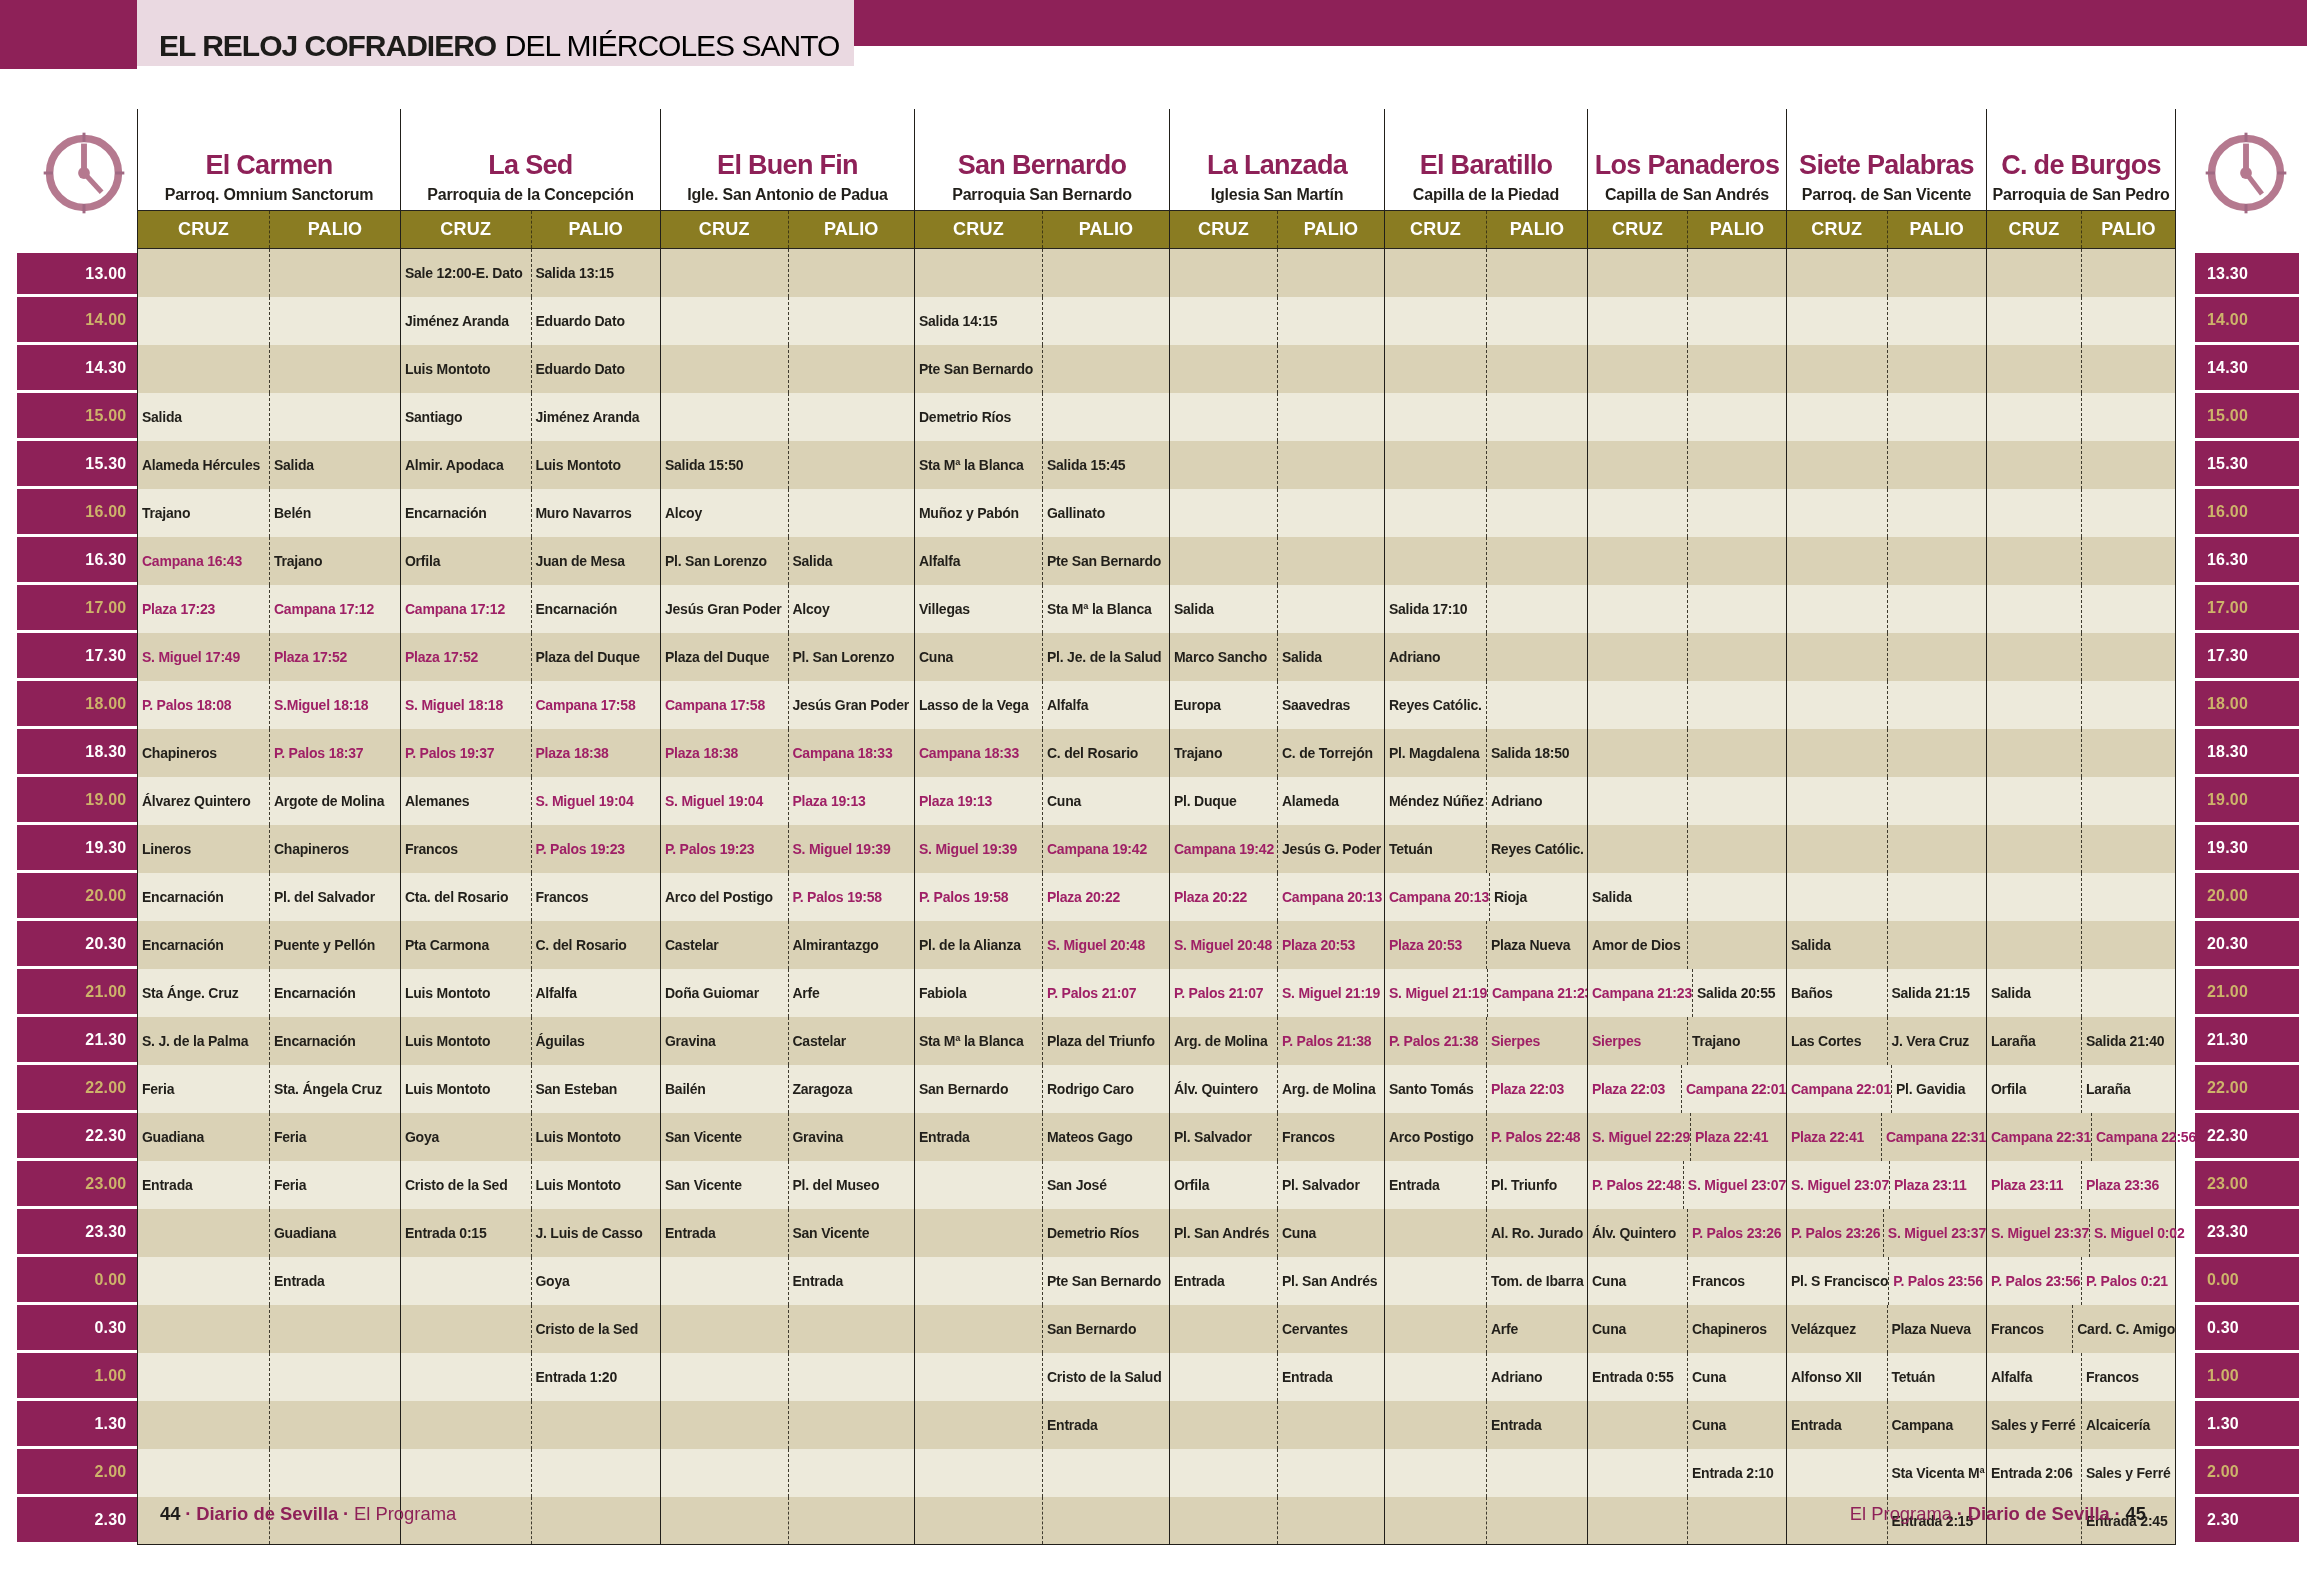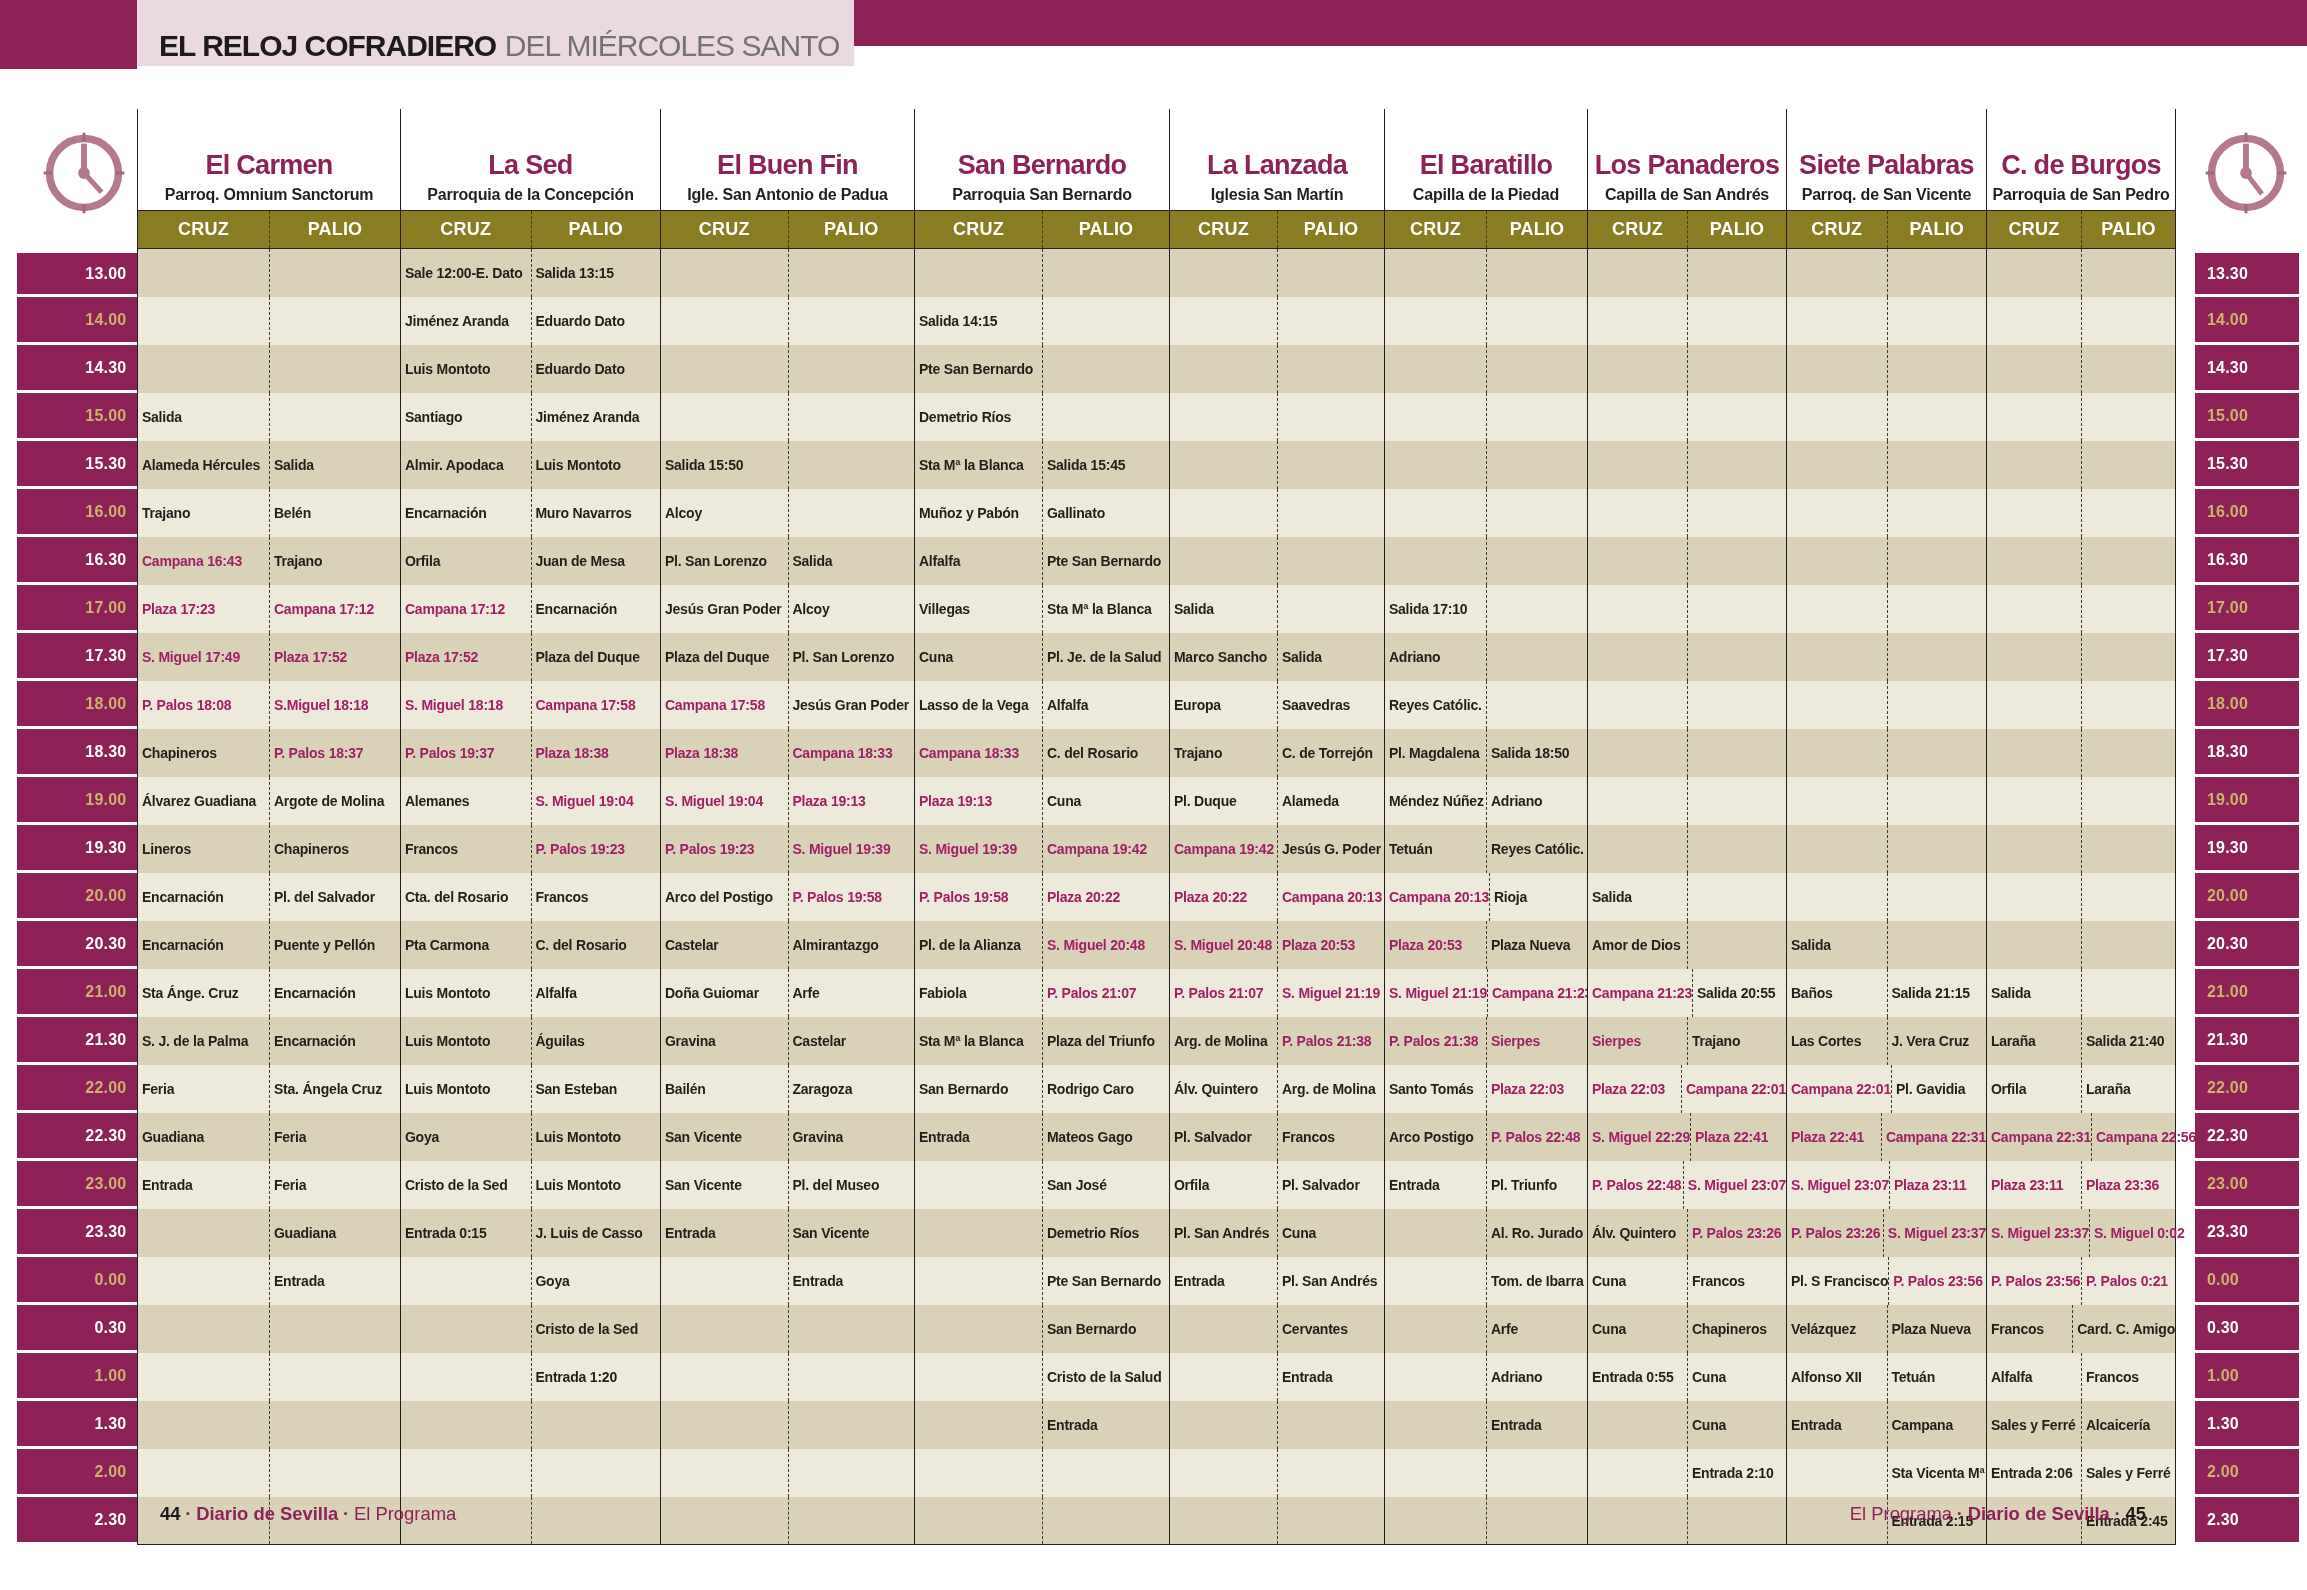--- a/index.html
+++ b/index.html
@@ -9,21 +9,21 @@
   *{box-sizing:border-box; margin:0; padding:0;}
   html,body{background:#ffffff;}
   body{font-family:"Liberation Sans", sans-serif; width:2307px; height:1590px; position:relative;}
   #page{position:absolute; left:0; top:0; width:2307px; height:1590px; background:#fff; overflow:hidden;}
 
   .topstrip{position:absolute; left:0; top:0; width:2307px; height:46px; background:var(--maroon);}
   .corner{position:absolute; left:0; top:0; width:137px; height:69px; background:var(--maroon);}
   .titleband{position:absolute; left:137px; top:0; width:717px; height:66px; background:var(--pink);
              display:flex; align-items:flex-end; padding:0 0 2.9px 22px; white-space:nowrap;}
   .titleband .tb{font-size:30px; font-weight:bold; color:#1d1c1a; letter-spacing:-1px;}
-  .titleband .trx{font-size:30px; font-weight:normal; color:#737373; letter-spacing:-1px; margin-left:8.7px;}
+  .titleband .trx{font-size:30px; font-weight:normal; color:#000000; letter-spacing:-1px; margin-left:8.7px;}
 
   .clock{position:absolute; top:131px; width:84px; height:84px;}
   .clock-left{left:42px;}
   .clock-right{left:2204px;}
 
   #tbl{position:absolute; left:17px; top:109px; display:grid;
        grid-template-columns:120px 263px 260px 254px 255px 215px 203px 199px 200px 190px 123px;
        grid-template-rows:101px 39px repeat(27,48px);}
 
   .ph{background:transparent;}
@@ -1068,21 +1068,21 @@
         </div>
       </div>
       <div class="tcell tr p0">
         <span>18.30</span>
       </div>
       <div class="tcell tl p1">
         <span>19.00</span>
       </div>
       <div class="bcell p1 hcol">
         <div class="half">
-          <span class="cellt">Álvarez Guadiana</span>
+          <span class="cellt">Álvarez Quintero</span>
         </div>
         <div class="half palio">
           <span class="cellt">Argote de Molina</span>
         </div>
       </div>
       <div class="bcell p1 hcol">
         <div class="half">
           <span class="cellt">Alemanes</span>
         </div>
         <div class="half palio">

